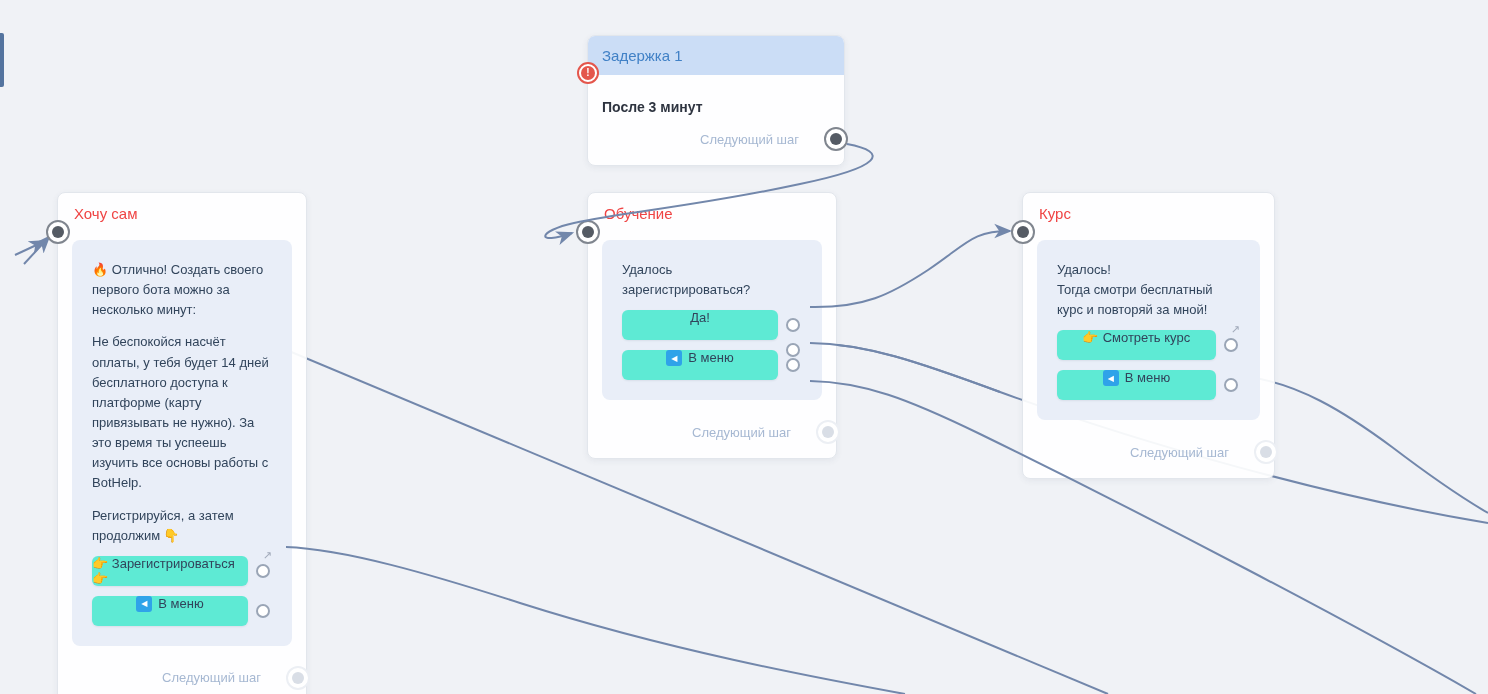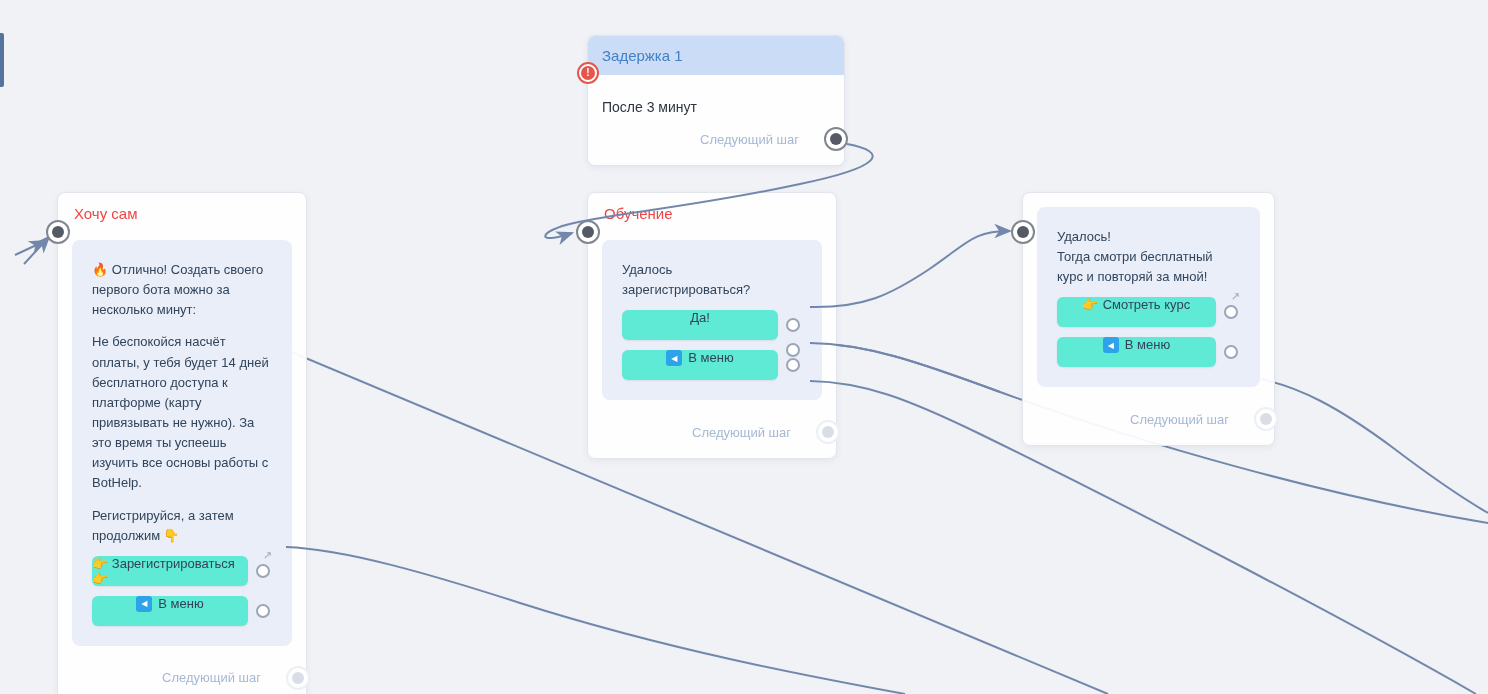--- a/index.html
+++ b/index.html
@@ -53,21 +53,21 @@
   }
   .next-dot::after{content:"";position:absolute;inset:4px;border-radius:50%;background:#555b64}
   .next-dot.off{border-color:#eceff4}
   .next-dot.off::after{background:#d9dee6}
 
   
   .delay-header{
     background:#cbddf6;color:#4181c6;font-size:15px;padding:11px 14px;
     border-radius:7px 7px 0 0;
   }
-  .delay-body{font-size:14px;font-weight:normal;color:#2e3440;padding:24px 14px 2px}
+  .delay-body{font-size:14px;font-weight:bold;color:#2e3440;padding:24px 14px 2px}
   .alert-badge{
     position:absolute;left:-11px;top:26px;width:22px;height:22px;border-radius:50%;
     background:#fff;border:2px solid #e4564c;box-sizing:border-box;
     display:flex;align-items:center;justify-content:center;
   }
   .alert-inner{
     width:14px;height:14px;border-radius:50%;background:#e4564c;color:#fff;
     font-size:10px;font-weight:bold;display:flex;align-items:center;justify-content:center;line-height:1;
   }
   .edge-bar{
@@ -153,20 +153,21 @@
       <span class="btn-dot"></span>
     </div>
   </div>
   <div class="next-row">
     <span class="next-label">Следующий шаг</span>
     <span class="next-dot off"></span>
   </div>
 </div>
 
 <div class="node" style="left:1022px;top:192px;width:253px">
+  <div class="title">Курс</div>
   <span class="in-dot"></span>
   <div class="bubble">
     <p class="msg" style="margin:0">Удалось!</p>
     <p class="msg" style="margin:0">Тогда смотри бесплатный курс и повторяй за мной!</p>
     <div class="btn-row">
       <div class="chat-btn">
         <span>👉 Смотреть курс</span>
       </div>
       <span class="ext">↗</span>
       <span class="btn-dot"></span>

